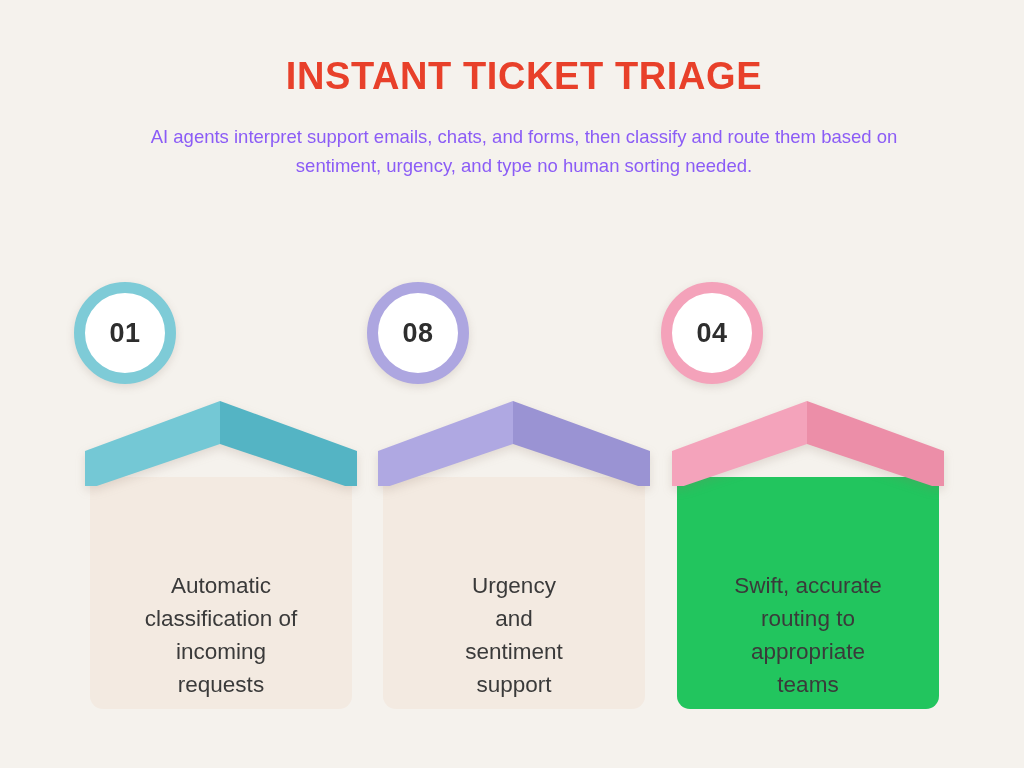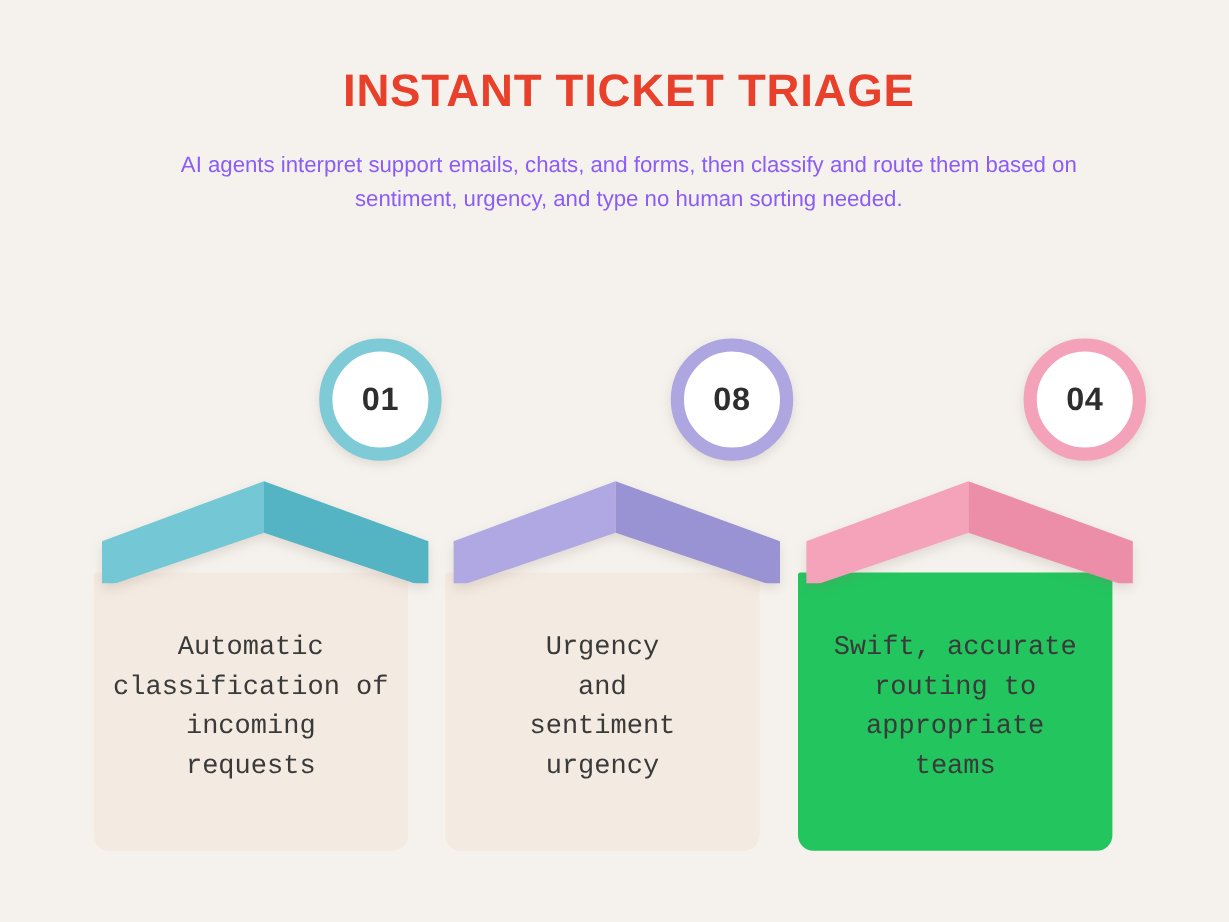--- a/index.html
+++ b/index.html
@@ -73,21 +73,21 @@
   .panel-3 { left: 661px; }
 
   
   .badge-wrap {
     position: absolute;
     top: 0;
     left: 0;
     width: 294px;
     height: 110px;
     display: flex;
-    justify-content: flex-end;
+    justify-content: flex-start;
     align-items: flex-start;
     z-index: 5;
   }
 
   .badge {
     width: 102px;
     height: 102px;
     border-radius: 50%;
     background: #FFFFFF;
     display: flex;
@@ -119,31 +119,30 @@
     overflow: visible;
     filter: drop-shadow(0 4px 5px rgba(140,115,100,0.20));
   }
 
   .roof svg { display: block; }
 
   
   .card {
     position: absolute;
     top: 195px;
-    left: 4px;
+    left: 16px;
     width: 262px;
     height: 232px;
     background: #F3EAE1;
     border-radius: 2px 2px 13px 13px;
     display: flex;
-    align-items: center;
+    align-items: flex-end;
     justify-content: center;
     padding: 0 14px 8px 14px;
     z-index: 1;
-    font-family: Liberation Mono, monospace;
   }
 
   .card-text {
     font-size: 22.5px;
     line-height: 33px;
     color: #3A3A3A;
     text-align: center;
     font-weight: 400;
     white-space: pre-line;
   }
@@ -192,21 +191,21 @@
       <div class="roof">
         <svg width="294" height="92" viewBox="0 0 294 92" xmlns="http://www.w3.org/2000/svg">
           <polygon points="11,57 146,7 146,50 11,96" fill="#AFA8E2"></polygon>
           <polygon points="146,7 283,57 283,96 146,50" fill="#9A93D3"></polygon>
         </svg>
       </div>
       <div class="card" style="background: rgb(243, 234, 225);">
         <div class="card-text">Urgency
 and
 sentiment
-urgency</div>
+support</div>
       </div>
     </div>
 
     <div class="panel panel-3">
       <div class="badge-wrap">
         <div class="badge badge-3" style="border-color: rgb(244, 162, 186);">
           <span class="badge-num">04</span>
         </div>
       </div>
       <div class="roof">

